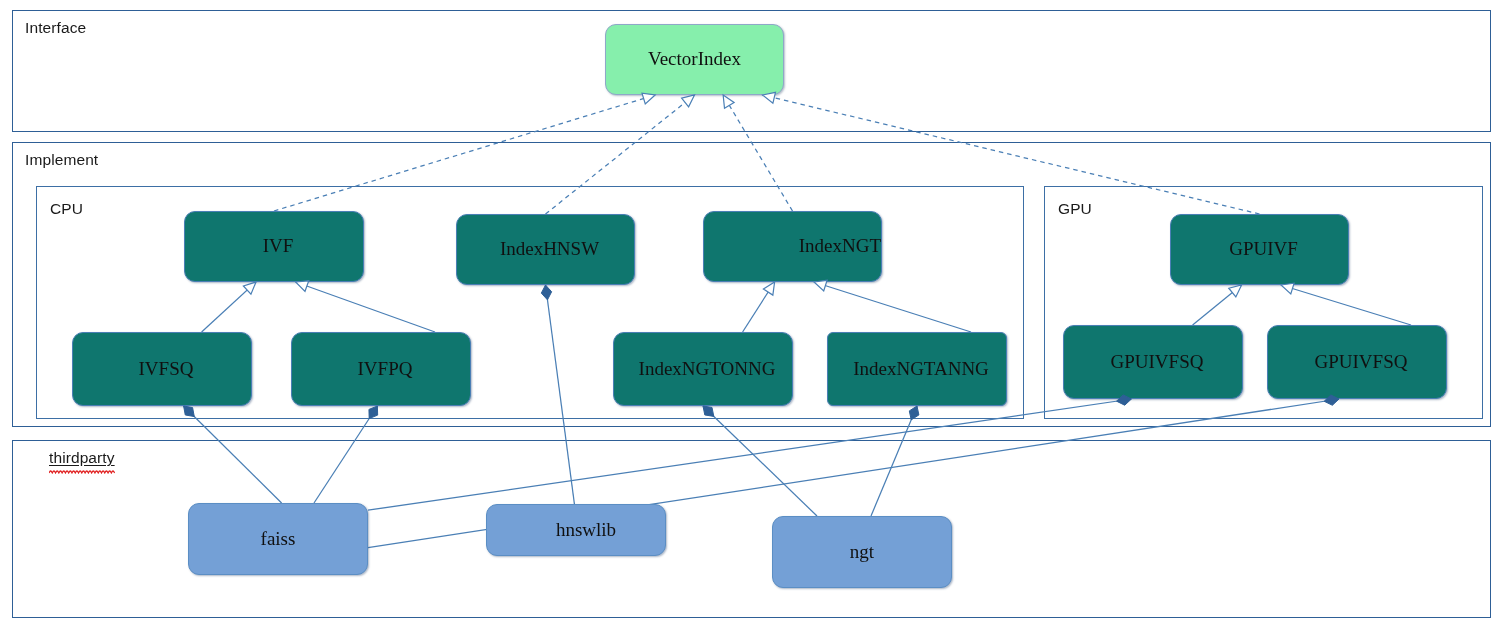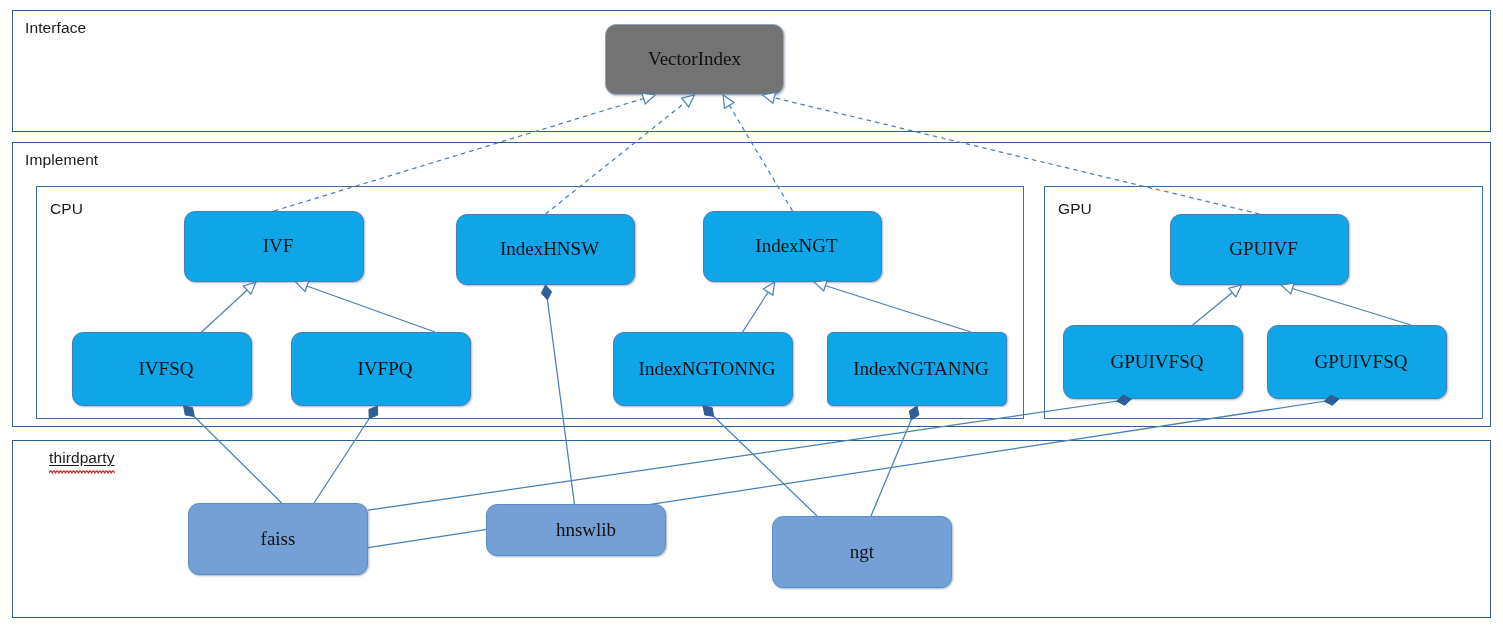--- a/index.html
+++ b/index.html
@@ -60,26 +60,26 @@
     align-items: center;
     justify-content: center;
     font-family: "Liberation Serif", serif;
     font-size: 19px;
     color: #101010;
     text-align: center;
     line-height: 1.1;
     z-index: 6;
   }
   .node.iface {
-    background: #737373;
+    background: #86efac;
     border: 1.3px solid #8fa8c8;
     box-shadow: 1px 1px 2px rgba(90,110,140,0.45);
   }
   .node.impl {
-    background: #0ea5e9;
+    background: #0f766e;
     border: 1.3px solid #4a7fb5;
     box-shadow: 1px 1px 2px rgba(70,95,130,0.45);
     padding-left: 8px;
   }
   .node.lib {
     background: #74a0d6;
     border: 1.3px solid #5b8ec4;
     box-shadow: 1px 1px 2px rgba(70,95,130,0.45);
   }
 
@@ -146,21 +146,21 @@
   <div id="node-layer">
       <div class="node iface" style="left: 605px; top: 24px; width: 179px; height: 71px;">
         <span>VectorIndex</span>
       </div>
       <div class="node impl" style="left: 184px; top: 211px; width: 180px; height: 71px;">
         <span>IVF</span>
       </div>
       <div class="node impl" style="left: 456px; top: 214px; width: 179px; height: 71px;">
         <span>IndexHNSW</span>
       </div>
-      <div class="node impl" style="left: 703px; top: 211px; width: 179px; height: 71px;">
+      <div class="node impl" style="left: 703px; top: 211px; width: 179px; height: 71px; justify-content: flex-end;">
         <span>IndexNGT</span>
       </div>
       <div class="node impl" style="left: 1170px; top: 214px; width: 179px; height: 71px;">
         <span>GPUIVF</span>
       </div>
       <div class="node impl" style="left: 72px; top: 332px; width: 180px; height: 74px;">
         <span>IVFSQ</span>
       </div>
       <div class="node impl" style="left: 291px; top: 332px; width: 180px; height: 74px;">
         <span>IVFPQ</span>

